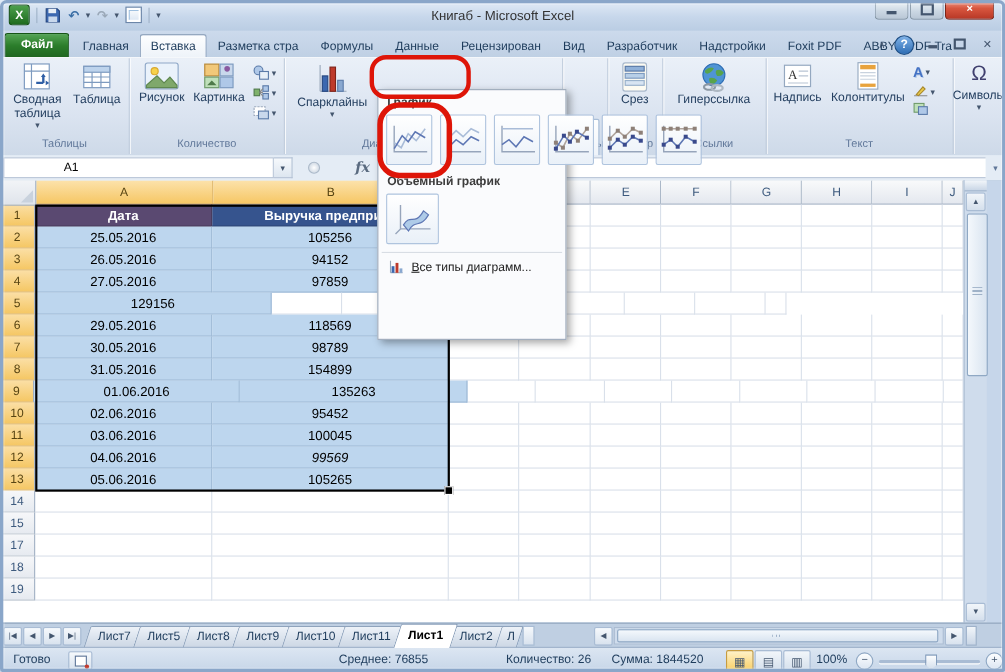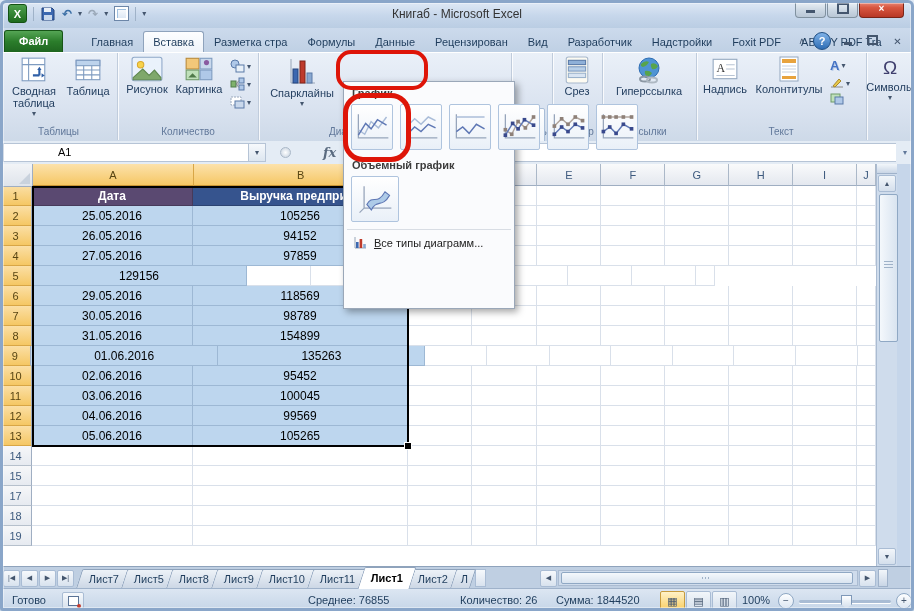--- a/index.html
+++ b/index.html
@@ -26,21 +26,21 @@
         font-size:10px;color:#44566e}
   .wbtn .mnbar{width:9px;height:3px;background:#44566e;margin-top:6px}
   .wbtn .rsbox{width:8px;height:7px;border:2px solid #44566e}
   .wbtn.close{width:43px;background:linear-gradient(#EFA190,#D8563F 45%,#B83826);border-color:#7A2417;color:#fff;font-weight:bold}
   
   .tabrow{position:absolute;left:0;top:28px;width:100%;height:24px;background:linear-gradient(#CCDAEC,#BFD0E4)}
   .tabs{position:absolute;left:4px;bottom:0;display:flex;align-items:flex-end}
   .tab{height:20px;line-height:20px;padding:0 9px;color:#1e3c5c;border:1px solid transparent;border-bottom:none;
        border-radius:3px 3px 0 0;white-space:nowrap}
   .tab.file{background:linear-gradient(#55A555,#2B7D2B 50%,#1F6620);border-color:#175517;color:#fff;font-weight:bold;
-            padding:0 14px;margin-right:18px;height:21px;line-height:21px}
+            padding:0 14px;margin-right:2px;height:21px;line-height:21px}
   .tab.active{background:linear-gradient(#FDFEFF,#EEF3F9);border-color:#8FA3BC;color:#1e3c5c}
   .tabrow-right{position:absolute;right:8px;top:4px;display:flex;gap:8px;align-items:center}
   .chev{color:#44566e;font-size:9px}
   .helpbtn{width:16px;height:16px;border-radius:50%;background:linear-gradient(#7FB2E8,#2E6DB4);
            color:#fff;font-weight:bold;font-size:11px;display:flex;align-items:center;justify-content:center;border:1px solid #1E4E84}
   .wkbtn{color:#44566e;font-size:10px;width:17px;text-align:center}
   .wkbtn .b1{display:inline-block;width:8px;height:3px;background:#44566e}
   .wkbtn .b2{display:inline-block;width:7px;height:6px;border:2px solid #44566e}
   
   .ribbon{position:absolute;left:0;top:52px;width:100%;height:89px;
@@ -565,21 +565,21 @@
           <div class="cell" style="width: 64px;"></div>
           <div class="cell" style="width: 64px;"></div>
           <div class="cell" style="width: 64px;"></div>
           <div class="cell" style="width: 64px;"></div>
           <div class="cell" style="width: 64px;"></div>
           <div class="cell" style="width: 19px;"></div>
         </div>
         <div class="grow">
           <div class="rh sel">12</div>
           <div class="cell blue" style="width: 161px;">04.06.2016</div>
-          <div class="cell blue" style="width: 215px;">99569</div>
+          <div class="cell blue" style="width: 215px; font-style: italic;">99569</div>
           <div class="cell" style="width: 64px;"></div>
           <div class="cell" style="width: 65px;"></div>
           <div class="cell" style="width: 64px;"></div>
           <div class="cell" style="width: 64px;"></div>
           <div class="cell" style="width: 64px;"></div>
           <div class="cell" style="width: 64px;"></div>
           <div class="cell" style="width: 64px;"></div>
           <div class="cell" style="width: 19px;"></div>
         </div>
         <div class="grow">

